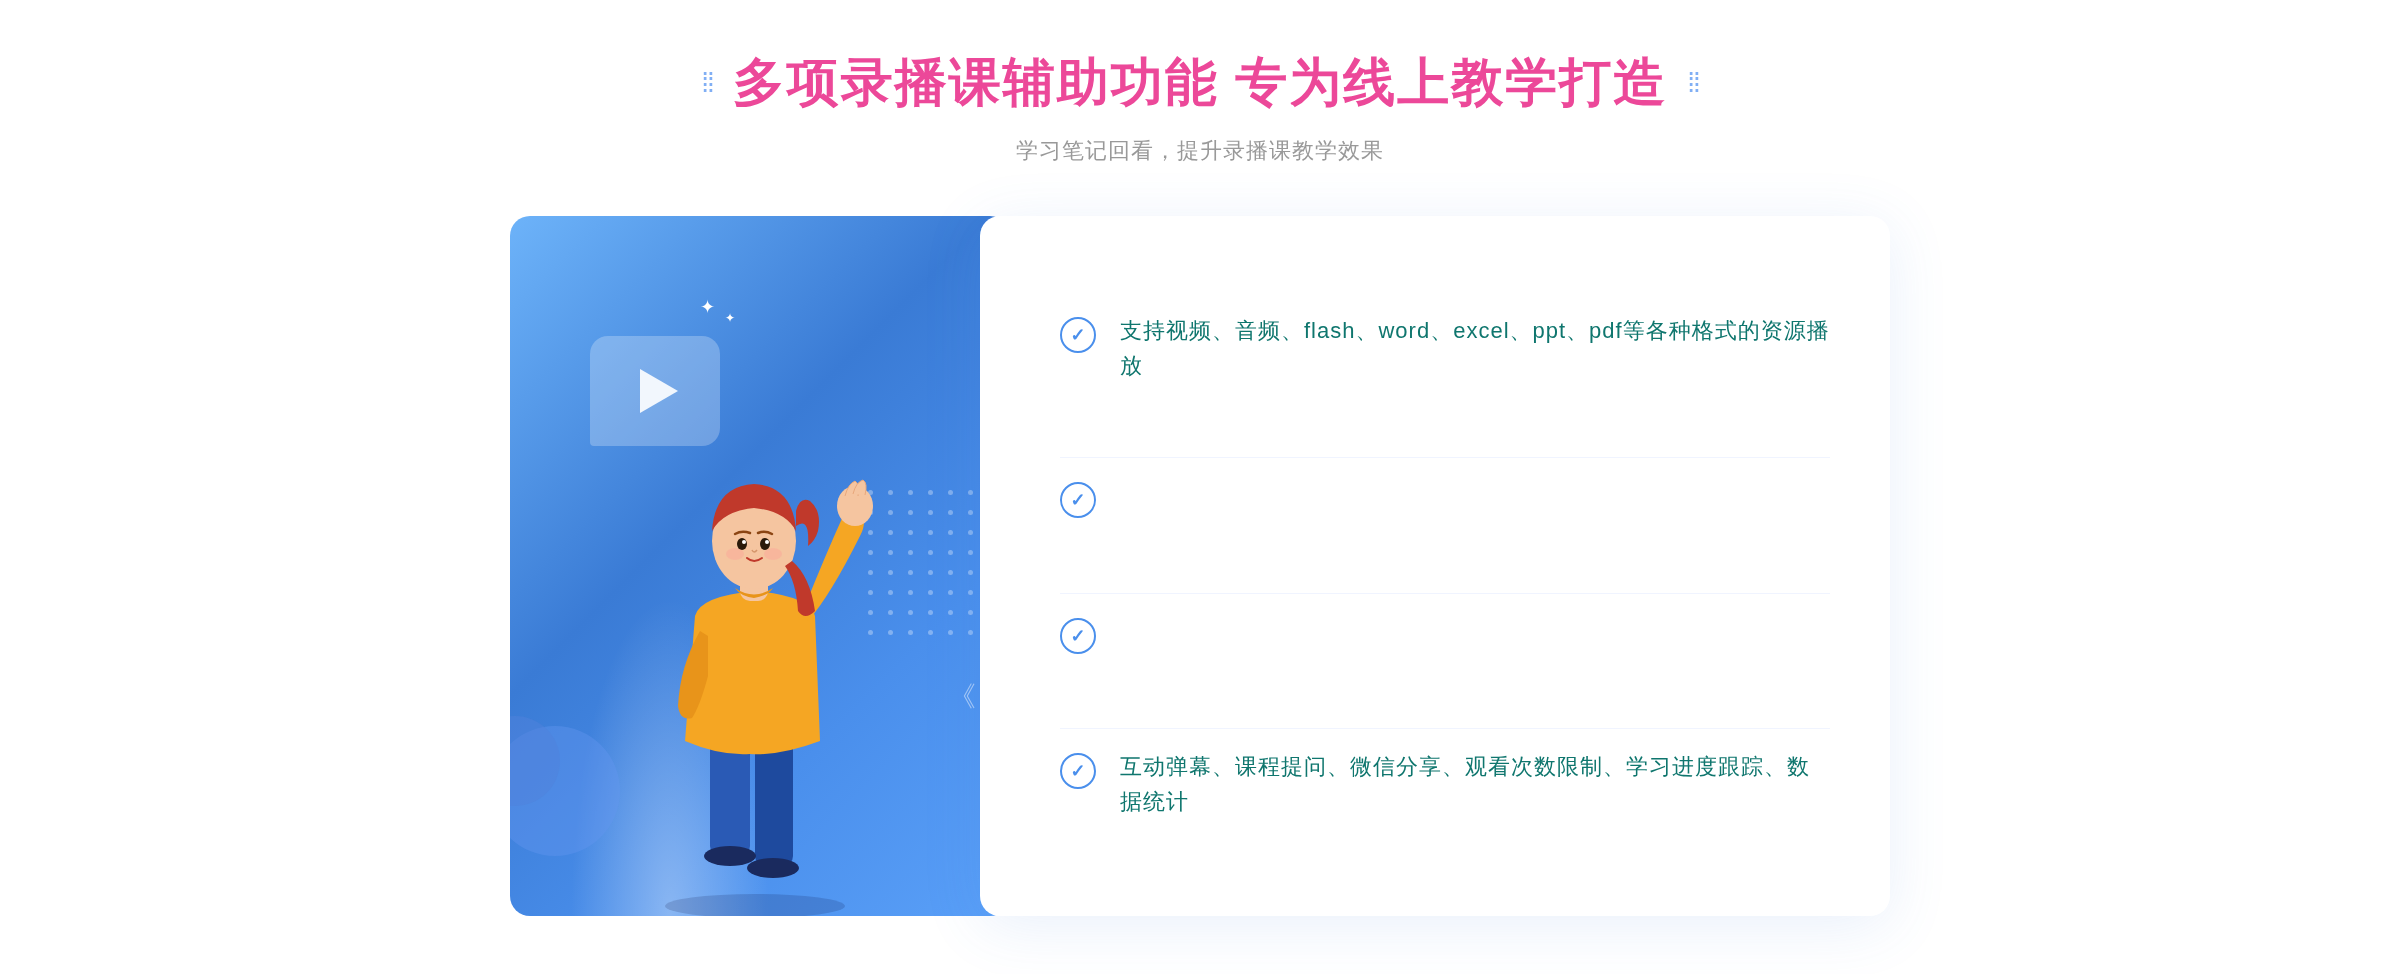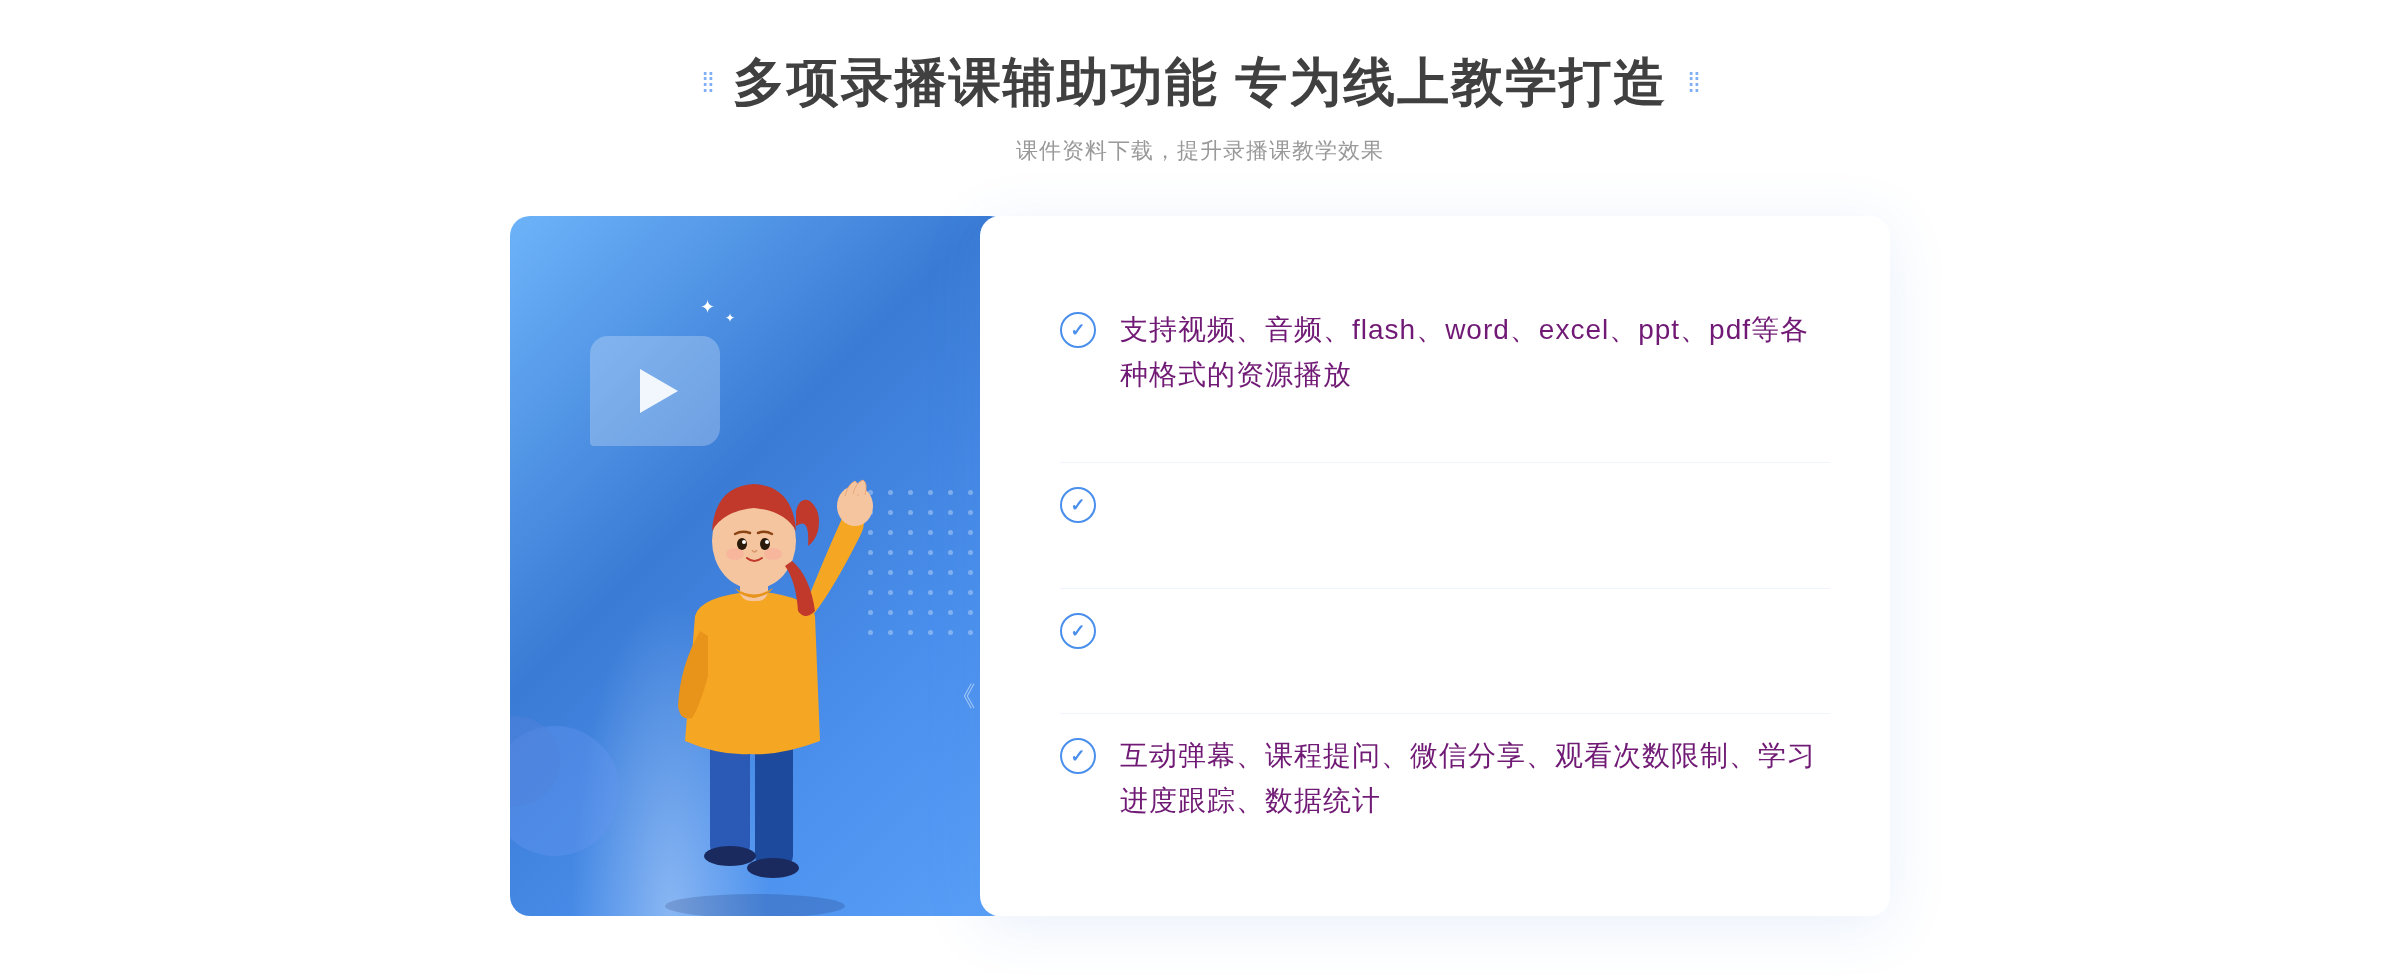--- a/index.html
+++ b/index.html
@@ -46,21 +46,21 @@
     .title-dots {
       color: #4d8ef0;
       font-size: 28px;
       letter-spacing: -2px;
       opacity: 0.7;
     }
 
     .main-title {
       font-size: 52px;
       font-weight: 600;
-      color: #404040;
+      color: #ec4899;
       letter-spacing: 2px;
     }
 
     .subtitle {
       font-size: 22px;
       color: #999;
       letter-spacing: 1px;
     }
 
     
@@ -224,22 +224,22 @@
       margin-top: 4px;
     }
 
     .check-mark {
       color: #4a8fec;
       font-size: 18px;
       font-weight: 600;
     }
 
     .feature-text {
-      font-size: 28px;
-      color: #701a75;
+      font-size: 22px;
+      color: #0f766e;
       line-height: 1.6;
       letter-spacing: 1px;
     }
 
     
     .left-chevrons {
       position: absolute;
       left: 320px;
       top: 50%;
       transform: translateY(-50%);
@@ -253,21 +253,21 @@
 <body>
 
 <div class="page-wrapper">
 
   <div class="header-section">
     <div class="title-row">
       <span class="title-dots">⁞⁞</span>
       <h1 class="main-title">多项录播课辅助功能 专为线上教学打造</h1>
       <span class="title-dots">⁞⁞</span>
     </div>
-    <p class="subtitle">课件资料下载，提升录播课教学效果</p>
+    <p class="subtitle">学习笔记回看，提升录播课教学效果</p>
   </div>
 
   <div class="content-area">
 
     <div class="left-chevrons">»</div>
 
     <div class="illustration-card">
 
       <div class="dots-pattern">
         <div class="dot"></div>

